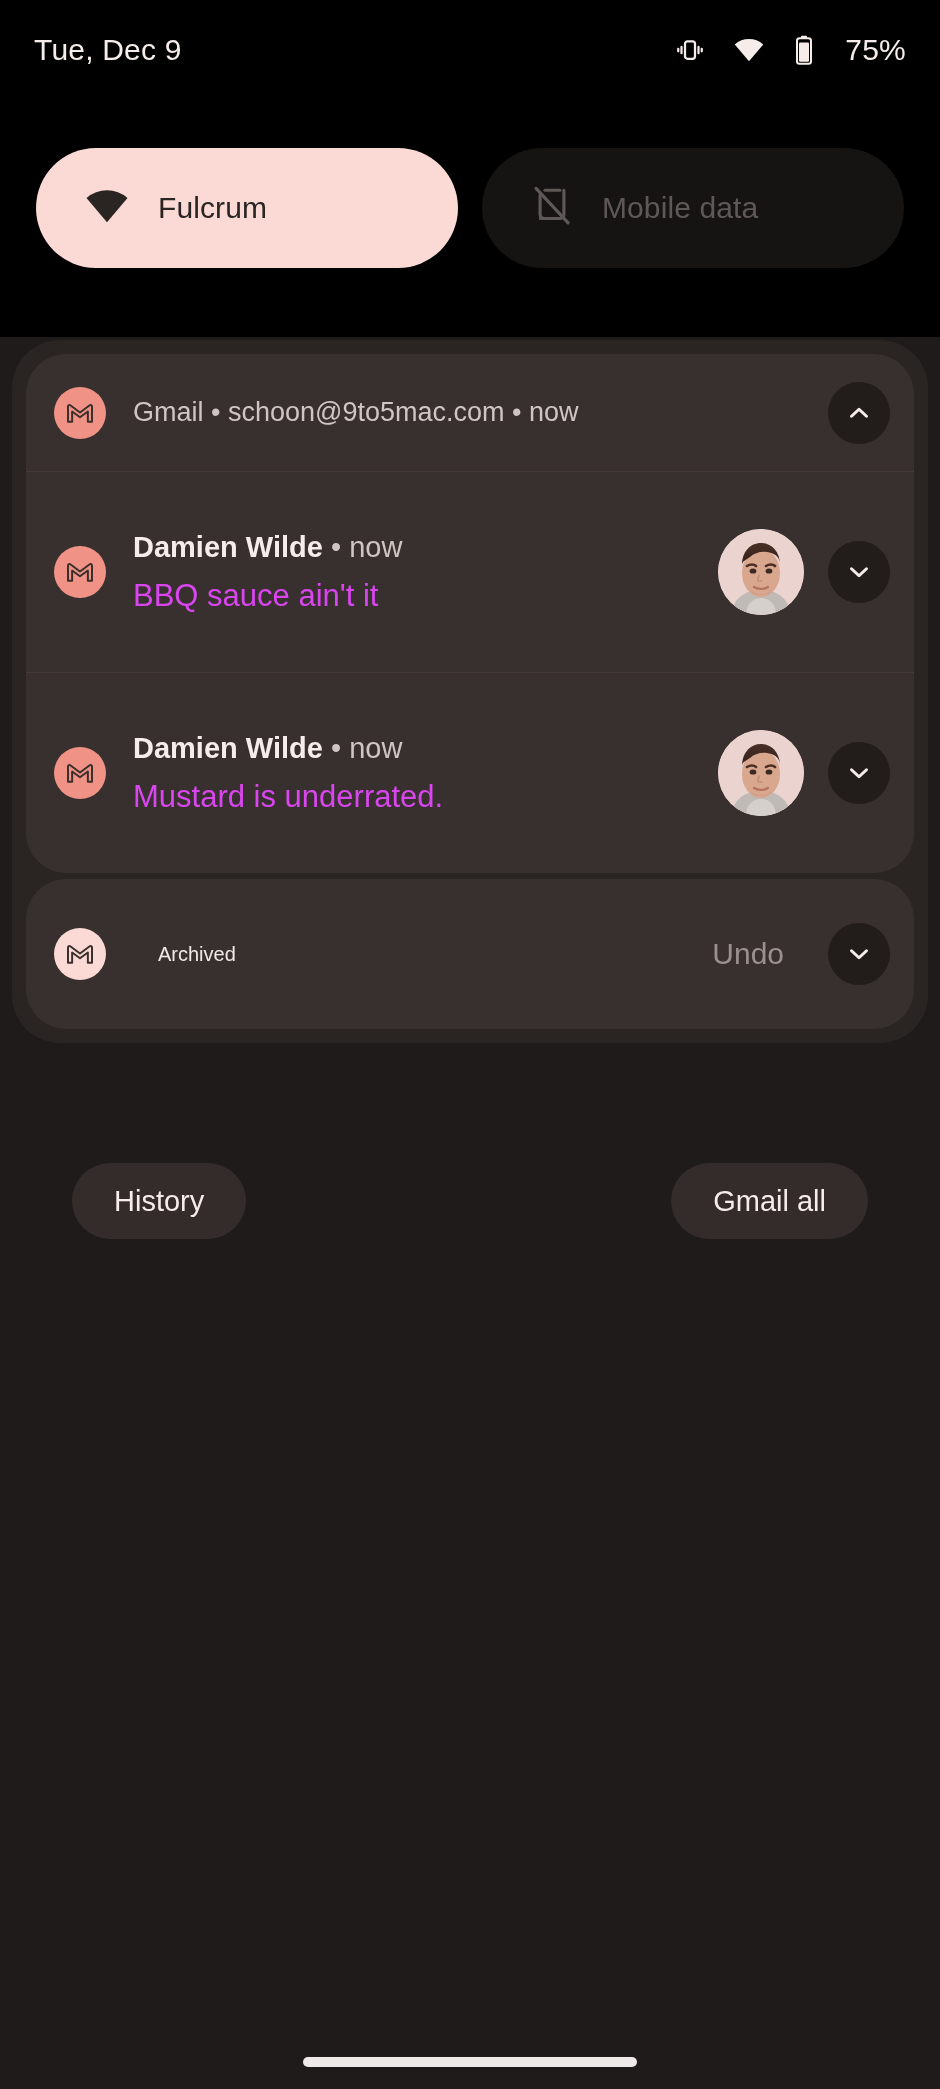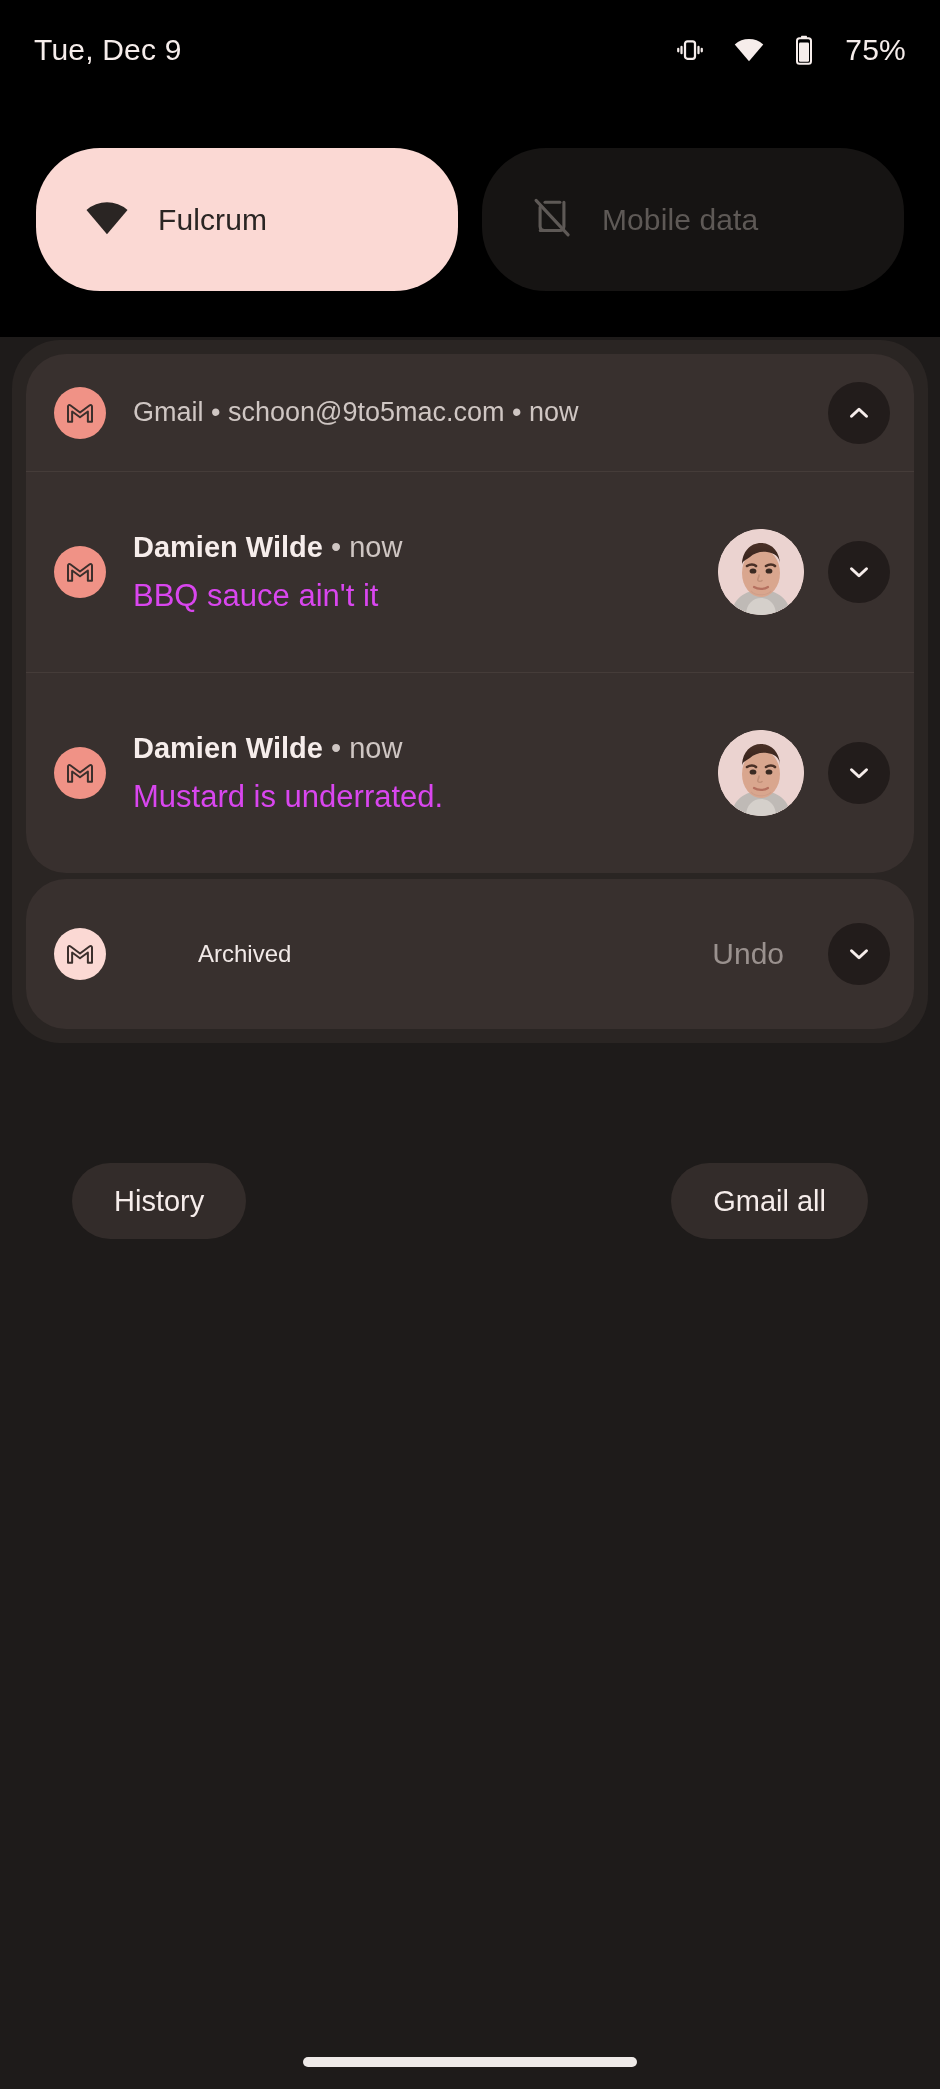--- a/index.html
+++ b/index.html
@@ -70,21 +70,21 @@
     position: absolute;
     left: 36px;
     top: 148px;
     width: 868px;
     display: flex;
     gap: 24px;
     z-index: 5;
   }
   .qs-tile {
     flex: 1;
-    height: 143px;
+    height: 120px;
     border-radius: 64px;
     display: flex;
     align-items: center;
     padding-left: 48px;
     box-sizing: border-box;
     gap: 28px;
   }
   .qs-tile.active {
     background: #FBD9D4;
   }
@@ -226,22 +226,22 @@
     border-radius: 40px;
     margin-top: 6px;
     height: 150px;
     display: flex;
     align-items: center;
     padding: 0 24px 0 28px;
     box-sizing: border-box;
   }
   .archived-label {
     color: #F1E9E7;
-    font-size: 24px;
-    margin-left: 92px;
+    font-size: 20px;
+    margin-left: 52px;
     flex: 0 0 auto;
   }
   .archived-spacer { flex: 1; }
   .archived-undo {
     color: #9A918E;
     font-size: 30px;
     margin-right: 44px;
     flex: 0 0 auto;
   }
 

